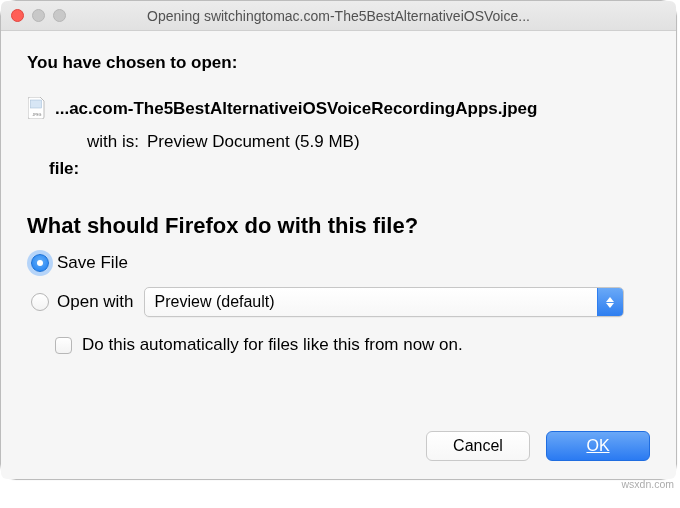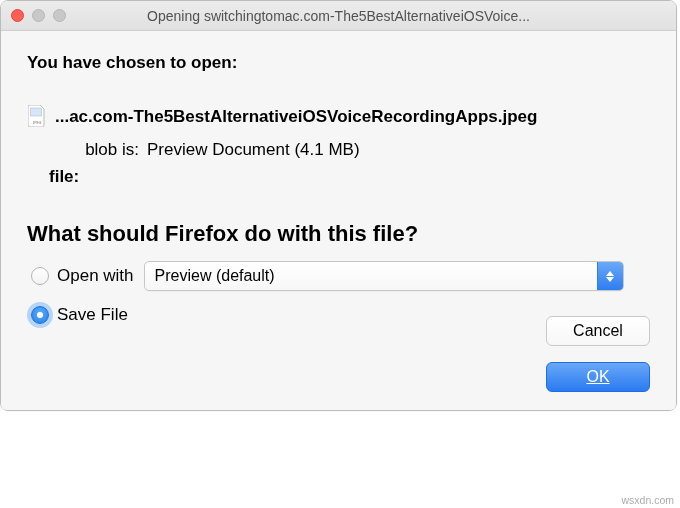--- a/index.html
+++ b/index.html
@@ -6,23 +6,23 @@
     body {
       font-family: -apple-system, BlinkMacSystemFont, "Helvetica Neue", sans-serif;
       background: #fff;
       width: 680px;
       height: 508px;
       overflow: hidden;
       color: #000;
     }
     .window {
       width: 677px;
-      height: 411px;
+      height: 480px;
       border: 1px solid #bcbcbc;
-      border-radius: 8px;
+      border-radius: 16px;
       background: #fff;
       box-shadow: 0 0 0 1px rgba(0,0,0,0.02);
       display: flex;
       flex-direction: column;
     }
     .titlebar {
       height: 30px;
       background: linear-gradient(#ececec, #e1e1e1);
       border-bottom: 1px solid #cfcfcf;
       display: flex;
@@ -56,21 +56,21 @@
       flex: 1;
       background: #f6f6f6;
       border-bottom-left-radius: 6px;
       border-bottom-right-radius: 6px;
       padding: 22px 26px 18px 26px;
       position: relative;
     }
     .heading {
       font-size: 17px;
       font-weight: 700;
-      margin-bottom: 32px;
+      margin-bottom: 24px;
     }
     .file-row {
       display: flex;
       align-items: flex-end;
       gap: 8px;
       margin-bottom: 14px;
     }
     .file-icon {
       width: 20px; height: 22px;
       display: flex; align-items: center; justify-content: center;
@@ -174,21 +174,20 @@
       border-radius: 4px;
       background: linear-gradient(#fff,#f3f3f3);
       flex-shrink: 0;
     }
     .buttons {
       position: absolute;
       bottom: 18px;
       right: 26px;
       display: flex;
       gap: 16px;
-      flex-direction: column;
     }
     .btn {
       min-width: 104px;
       height: 30px;
       border-radius: 6px;
       font-size: 16px;
       display: flex;
       align-items: center;
       justify-content: center;
       cursor: default;
@@ -200,21 +199,21 @@
     }
     .btn.ok {
       background: linear-gradient(#6aa8f7,#2a7af2);
       border: 1px solid #1f6de0;
       color: #fff;
       text-decoration: underline;
     }
     .watermark {
       position: absolute;
       right: 6px;
-      bottom: 2px;
+      bottom: 18px;
       font-size: 10.5px;
       color: rgba(0,0,0,0.35);
       font-family: Arial, sans-serif;
     }
   </style>
 </head>
 <body>
 
 <div class="window">
 
@@ -237,51 +236,55 @@
           <path d="M2 0 h10 l4 4 v16 a2 2 0 0 1 -2 2 h-12 a2 2 0 0 1 -2 -2 v-18 a2 2 0 0 1 2 -2 z" fill="#fff" stroke="#bcbcbc"></path>
           <rect x="2.5" y="3" width="11" height="8" fill="#d7e6f5" stroke="#9cb8d3" stroke-width="0.5"></rect>
           <text x="9" y="19" font-size="3.4" text-anchor="middle" fill="#6b6b6b" font-family="Arial">JPEG</text>
         </svg>
       </span>
       <div class="filename">...ac.com-The5BestAlternativeiOSVoiceRecordingApps.jpeg</div>
     </div>
 
     <div class="info-grid">
       <div class="info-row">
-        <div class="info-label">blob is:</div>
-        <div class="info-value">Preview Document (4.1 MB)</div>
+        <div class="info-label">with is:</div>
+        <div class="info-value">Preview Document (5.9 MB)</div>
       </div>
       <div class="info-row">
         <div class="info-value bold">file:</div>
       </div>
     </div>
 
     <div class="question">What should Firefox do with this file?</div>
+
+    <div class="radio-row">
+      <div class="radio selected"></div>
+      <span class="radio-label">Save File</span>
+    </div>
 
     <div class="radio-row">
       <div class="radio"></div>
       <span class="radio-label">Open with</span>
       <div class="select">
         <span class="select-text">Preview (default)</span>
         <span class="select-btn">
           <svg viewBox="0 0 8 5">
               <path d="M0 5 L4 0 L8 5 Z" fill="#fff"></path>
             </svg>
           <svg viewBox="0 0 8 5">
               <path d="M0 0 L4 5 L8 0 Z" fill="#fff"></path>
             </svg>
         </span>
       </div>
     </div>
 
-    <div class="radio-row">
-      <div class="radio selected"></div>
-      <span class="radio-label">Save File</span>
-    </div>
-
+    <div class="check-row">
+      <div class="checkbox"></div>
+      <span style="font-size:17px;">Do this automatically for files like this from now on.</span>
+    </div>
 
     <div class="buttons">
       <div class="btn cancel">Cancel</div>
       <div class="btn ok">OK</div>
     </div>
 
   </div>
 </div>
 
 <div class="watermark">wsxdn.com</div>

